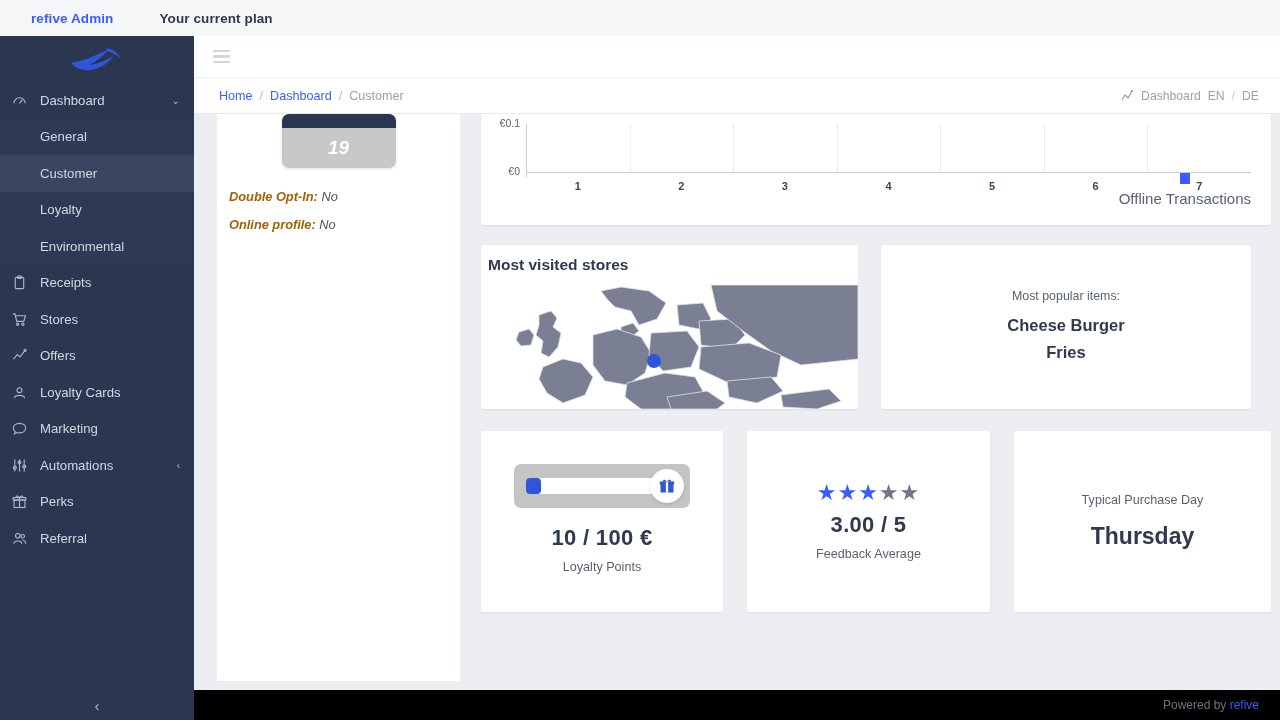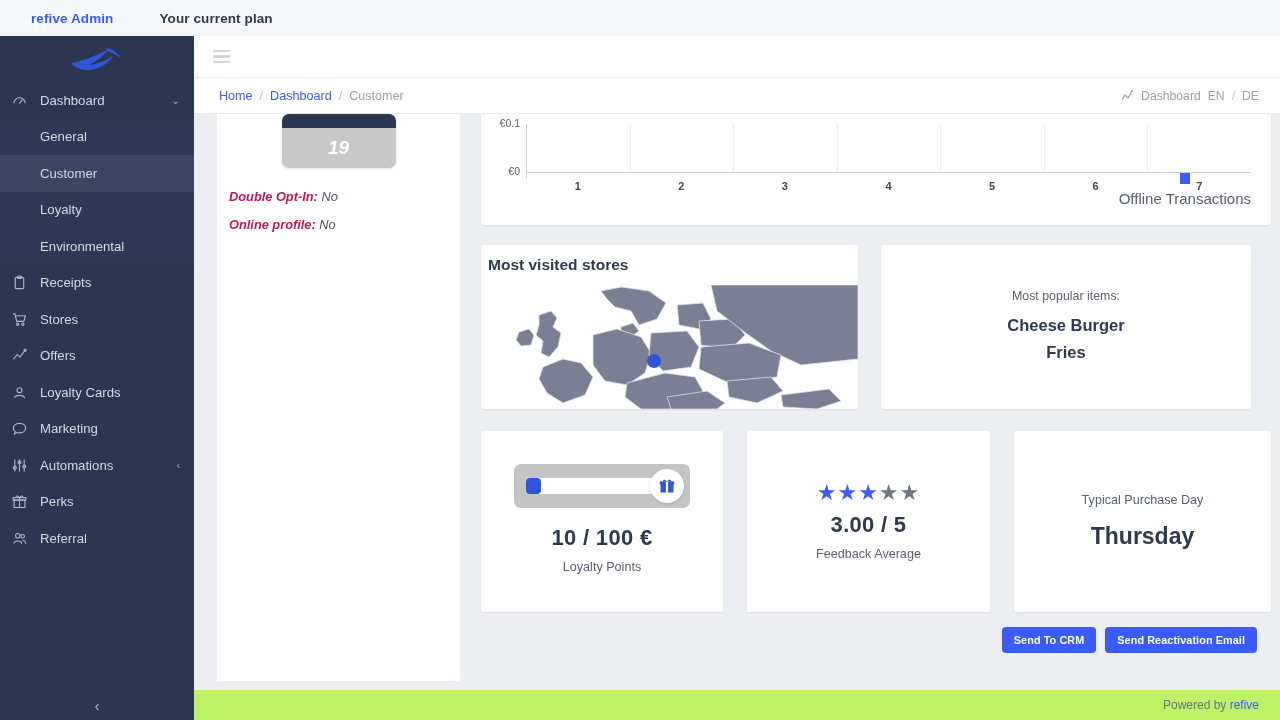--- a/index.html
+++ b/index.html
@@ -96,21 +96,21 @@
   .mini-card {
     margin: 0 auto; margin-top: 0; width: 114px; border-radius: 7px;
     overflow: hidden; background: #c8c8c8; box-shadow: 0 1px 3px rgba(0,0,0,.12);
   }
   .mini-card .strip { height: 14px; background: #2b3650; }
   .mini-card .num {
     height: 40px; display: flex; align-items: center; justify-content: center;
     color: #fff; font-size: 19px; font-weight: bold;
   }
   .kv { margin: 0 0 0 12px; font-size: 12.8px; color: #4c5563; }
-  .kv b { color: #be185d; }
+  .kv b { color: #a16207; }
   .badge {
     display: inline-block; color: #fff; font-size: 10.5px; font-weight: bold;
     padding: 3px 9px; border-radius: 4px; letter-spacing: .2px;
   }
   .trait-label { font-size: 12.8px; color: #4c5563; margin-left: 12px; }
 
   
   .card { background: #fff; border-radius: 2px; box-shadow: 0 1px 2px rgba(0,0,0,.07); }
 
   #chart-card {
@@ -173,21 +173,21 @@
 
   .actions { position: absolute; right: 23px; top: 513px; display: flex; gap: 9px; }
   .btn {
     background: #3b5bfd; color: #fff; border: none; border-radius: 4px;
     font-size: 10.8px; font-weight: bold; padding: 7px 12px; cursor: pointer;
     font-family: "Liberation Sans", sans-serif; letter-spacing: .1px;
   }
 
   #footer {
     position: absolute; bottom: 0; left: 0; width: 1086px; height: 30px;
-    background: #bef264; display: flex; align-items: center; justify-content: flex-end;
+    background: #000000; display: flex; align-items: center; justify-content: flex-end;
   }
   #footer .ftxt { margin-right: 21px; font-size: 12px; color: #6b7280; }
   #footer .ftxt .fb { color: #3b5bfd; }
 </style>
 </head>
 <body>
 
 <div id="topbar">
   <div class="brand">refive Admin</div>
   <div class="plan">Your current plan</div>
@@ -455,24 +455,20 @@
       <div class="stars" id="stars"><span class="on">★</span><span class="on">★</span><span class="on">★</span><span class="off">★</span><span class="off">★</span></div>
       <div class="big-val" style="margin-top:8px">3.00 / 5</div>
       <div class="small-cap">Feedback Average</div>
     </div>
 
     <div id="day-card" class="card">
       <div class="day-cap">Typical Purchase Day</div>
       <div class="day-val">Thursday</div>
     </div>
 
-    <div class="actions">
-      <button class="btn">Send To CRM</button>
-      <button class="btn">Send Reactivation Email</button>
-    </div>
 
     <div id="footer">
       <div class="ftxt">
         <span>Powered by </span><span class="fb">refive</span>
       </div>
     </div>
 
   </div>
 </div>
 

